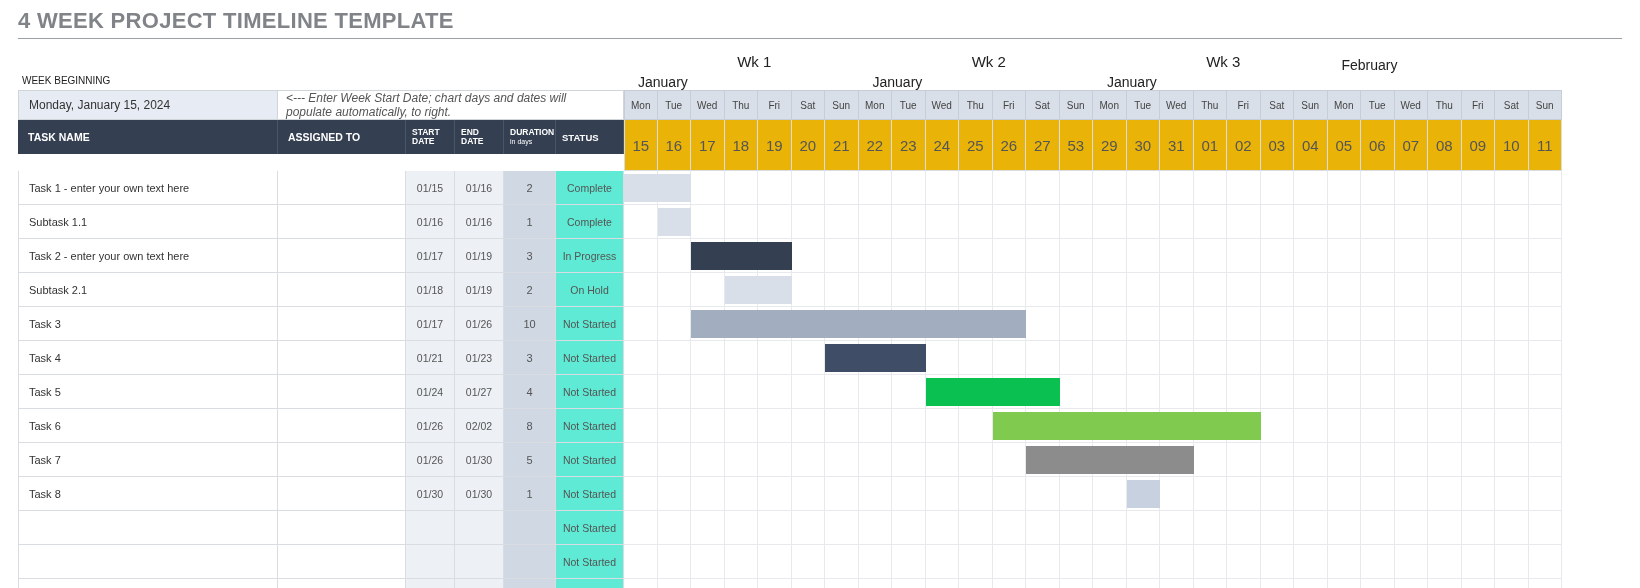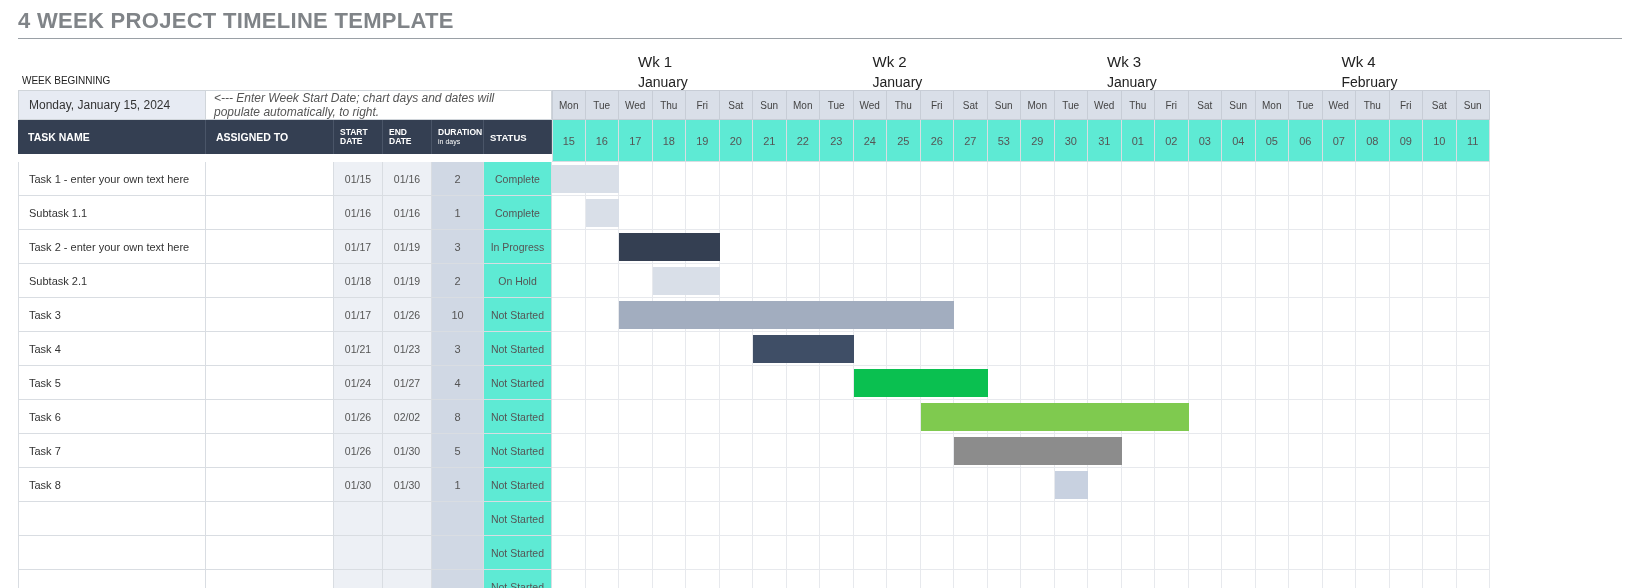--- a/index.html
+++ b/index.html
@@ -30,25 +30,25 @@
     font-size: 12px; color: #333; display: flex; align-items: center; padding: 0 10px;
     outline: none;
   }
   .week-begin-hint {
     flex: 1; height: 30px; border: 1px solid #d0d5da; border-left: none;
     font-size: 12px; font-style: italic; color: #555; display: flex;
     align-items: center; padding: 0 8px;
   }
   .tl-weeks { display: flex; flex: 1; }
   .wk-block { width: 234.5px; flex-shrink: 0; }
-  .wk-title { font-size: 15px; font-weight: 400; color: #222; padding-left: 2px; }
+  .wk-title { font-size: 15px; font-weight: 400; color: #222; padding-left: 2px; text-align: center; }
   .wk-month { font-size: 14px; color: #222; padding-left: 2px; margin-top: 4px; }
 
   .header-row, .header-row2 { display: flex; }
-  .col-task { width: 188px; }
+  .col-task { width: 260px; }
   .col-assigned { width: 128px; }
   .col-start, .col-end { width: 49px; }
   .col-dur { width: 52px; }
   .col-status { width: 68px; }
   .col-day { width: 33.5px; }
 
   .hdr-dark {
     background: #343f52; color: #fff; font-size: 10.5px; font-weight: 700;
     height: 34px; display: flex; align-items: center; padding: 0 10px;
     border-right: 1px solid #4a5568; text-transform: uppercase;
@@ -56,23 +56,23 @@
   .hdr-dark.small { font-size: 8.5px; line-height: 1.1; flex-direction: column; align-items: flex-start; justify-content: center; padding: 0 6px; }
   .hdr-dark.small .sub { font-size: 7px; font-weight: 400; text-transform: none; }
 
   .day-head {
     height: 30px; background: #d9dfe8; border: 1px solid #c7cdd6; border-left: none;
     display: flex; align-items: center; justify-content: center;
     font-size: 10px; color: #444;
   }
   .day-head.first { border-left: 1px solid #c7cdd6; }
   .day-num {
-    height: 42px; background: #5eead4; border: 1px solid #d9dde2; border-top: none; border-left: none;
+    height: 51px; background: #eab308; border: 1px solid #d9dde2; border-top: none; border-left: none;
     display: flex; align-items: center; justify-content: center;
-    font-size: 11px; color: #555;
+    font-size: 15px; color: #555;
   }
   .day-num.first { border-left: 1px solid #d9dde2; }
 
   .task-row { display: flex; height: 34px; }
   .cell {
     border: 1px solid #d9dde2; border-top: none; border-left: none;
     display: flex; align-items: center; font-size: 11px; color: #333;
   }
   .cell.first { border-left: 1px solid #d9dde2; }
   .cell.task-name { padding: 0 10px; }
@@ -116,21 +116,20 @@
       </div>
       <div class="wk-block">
         <div class="wk-title">Wk 2</div>
         <div class="wk-month">January</div>
       </div>
       <div class="wk-block">
         <div class="wk-title">Wk 3</div>
         <div class="wk-month">January</div>
       </div>
       <div class="wk-block">
-        <div class="wk-title">Wk 4</div>
         <div class="wk-month">February</div>
       </div>
     </div>
   </div>
 
   <div class="header-row">
     <div class="week-begin-row">
       <input class="week-begin-input col-task" value="Monday, January 15, 2024" style="">
       <div class="week-begin-hint" style="width:346px">&lt;--- Enter Week Start Date; chart days and dates will populate automatically, to right.</div>
     </div>

